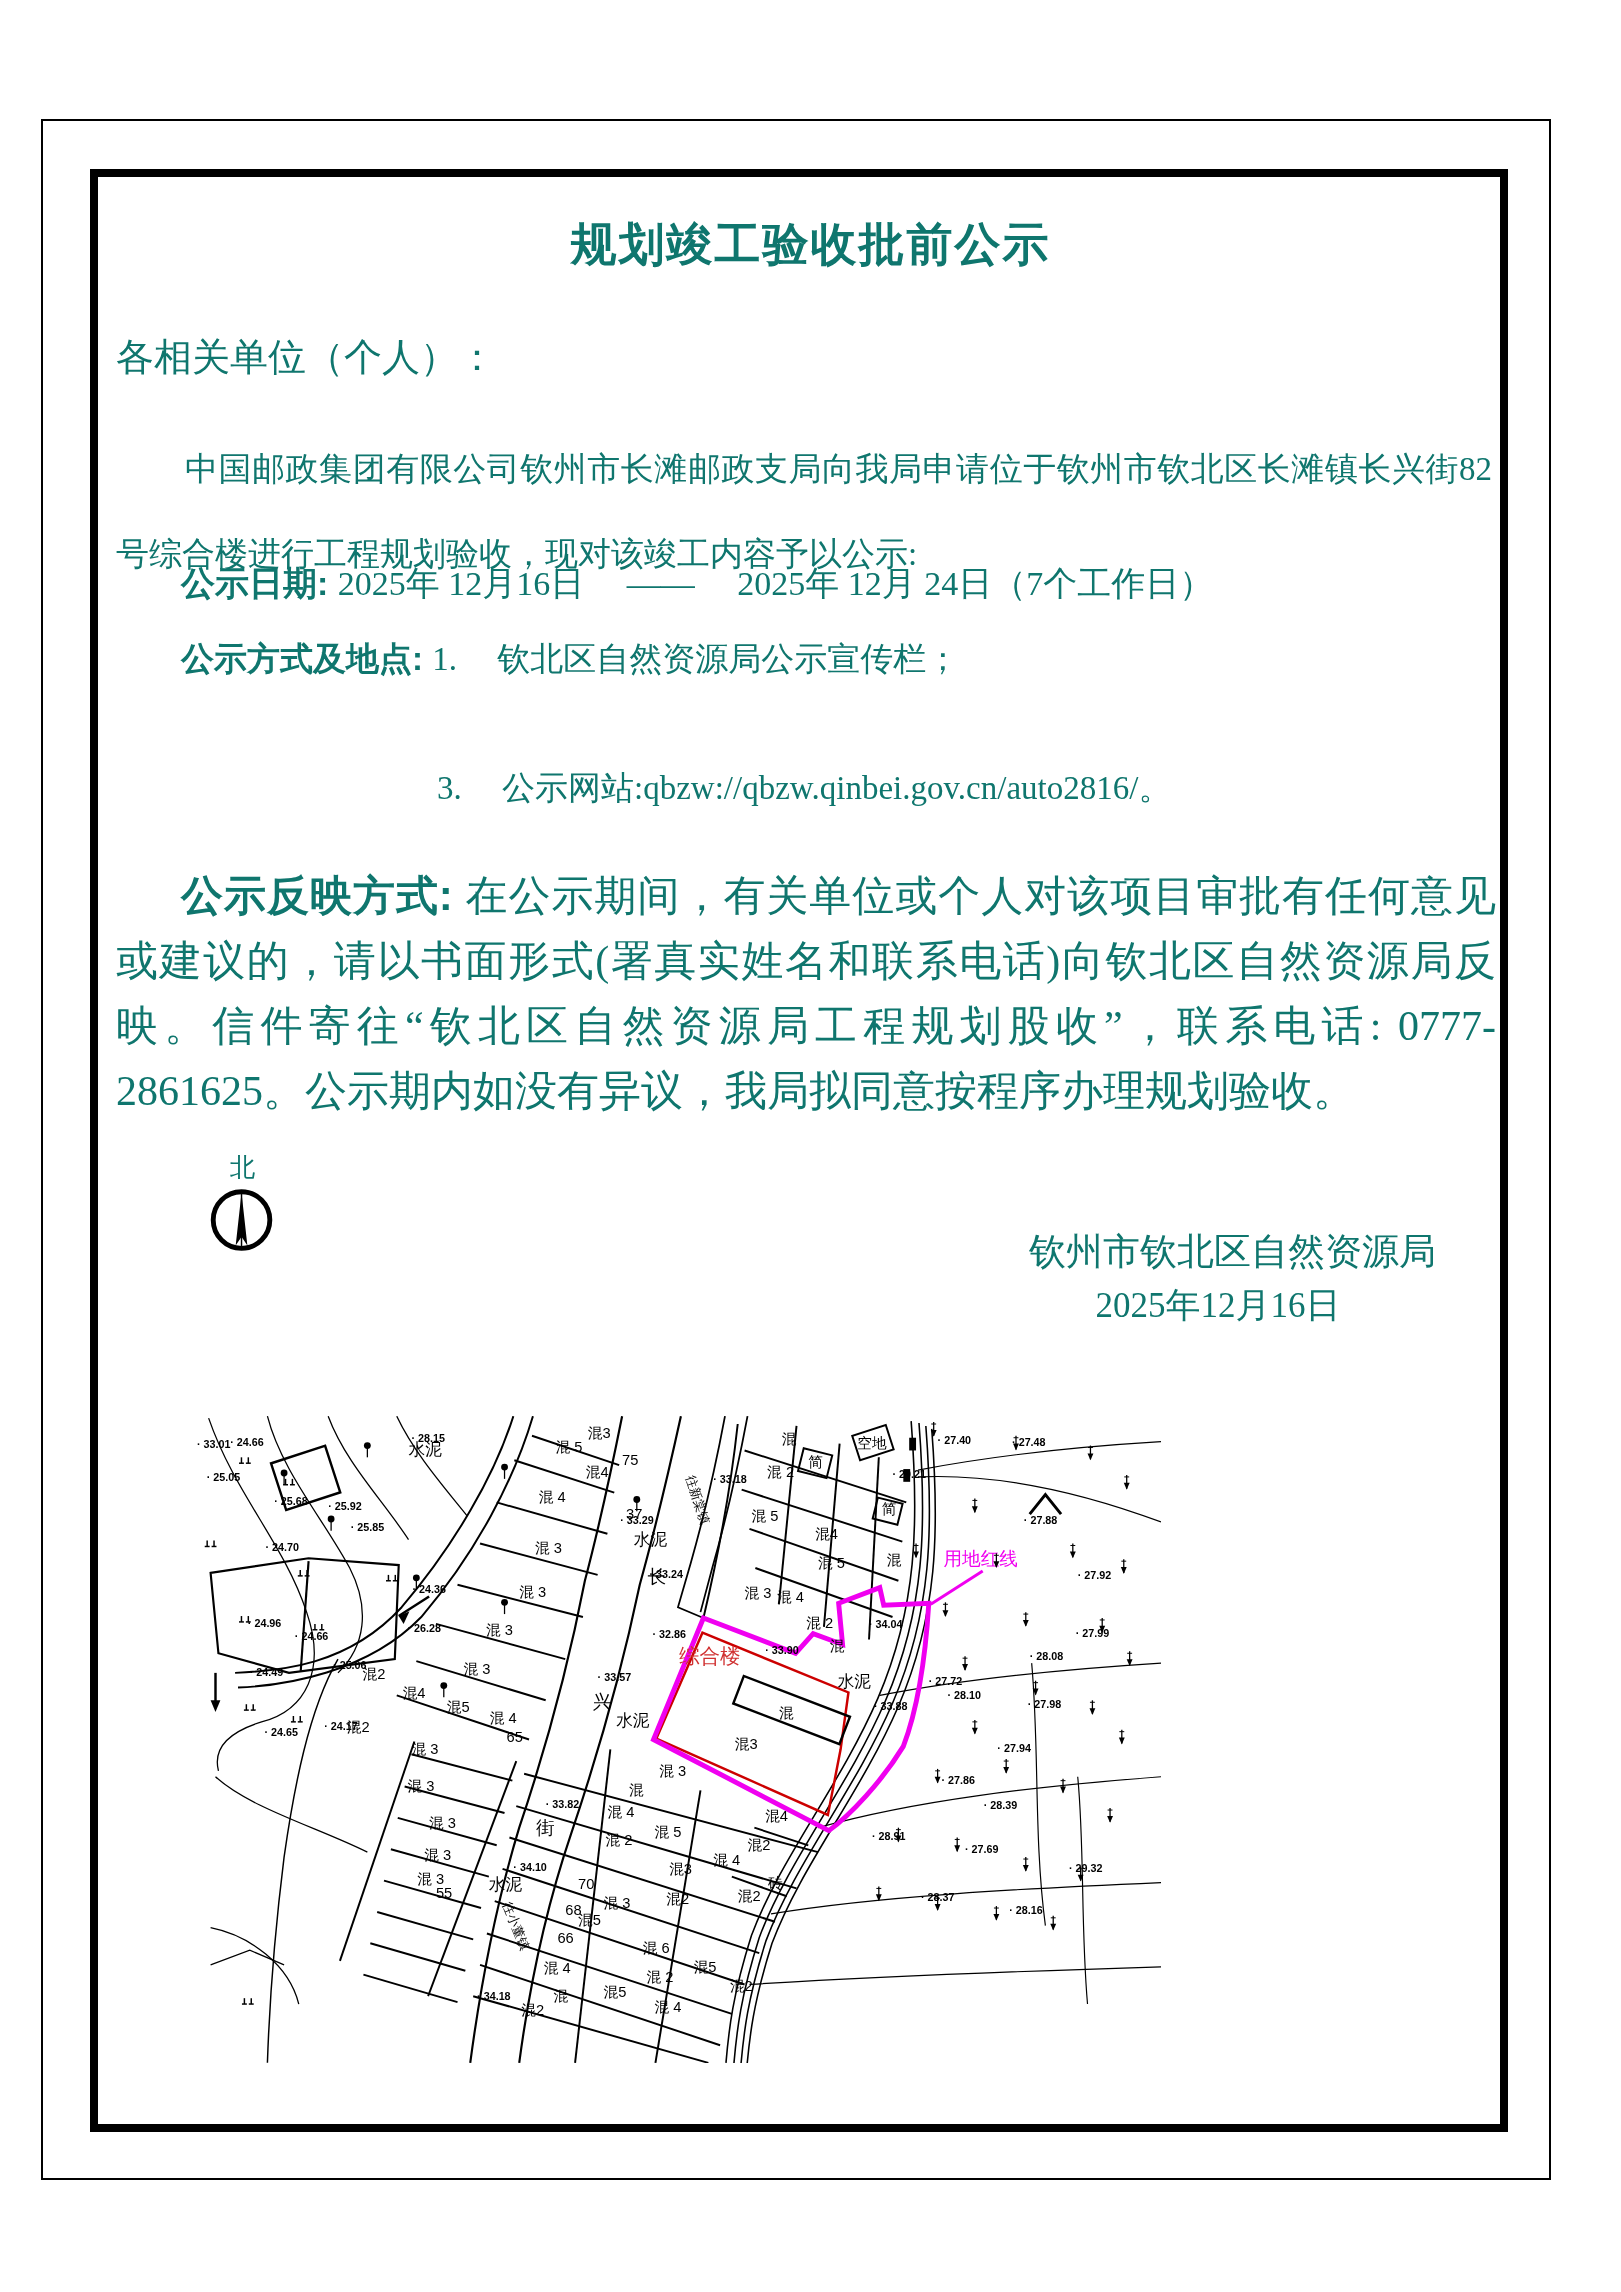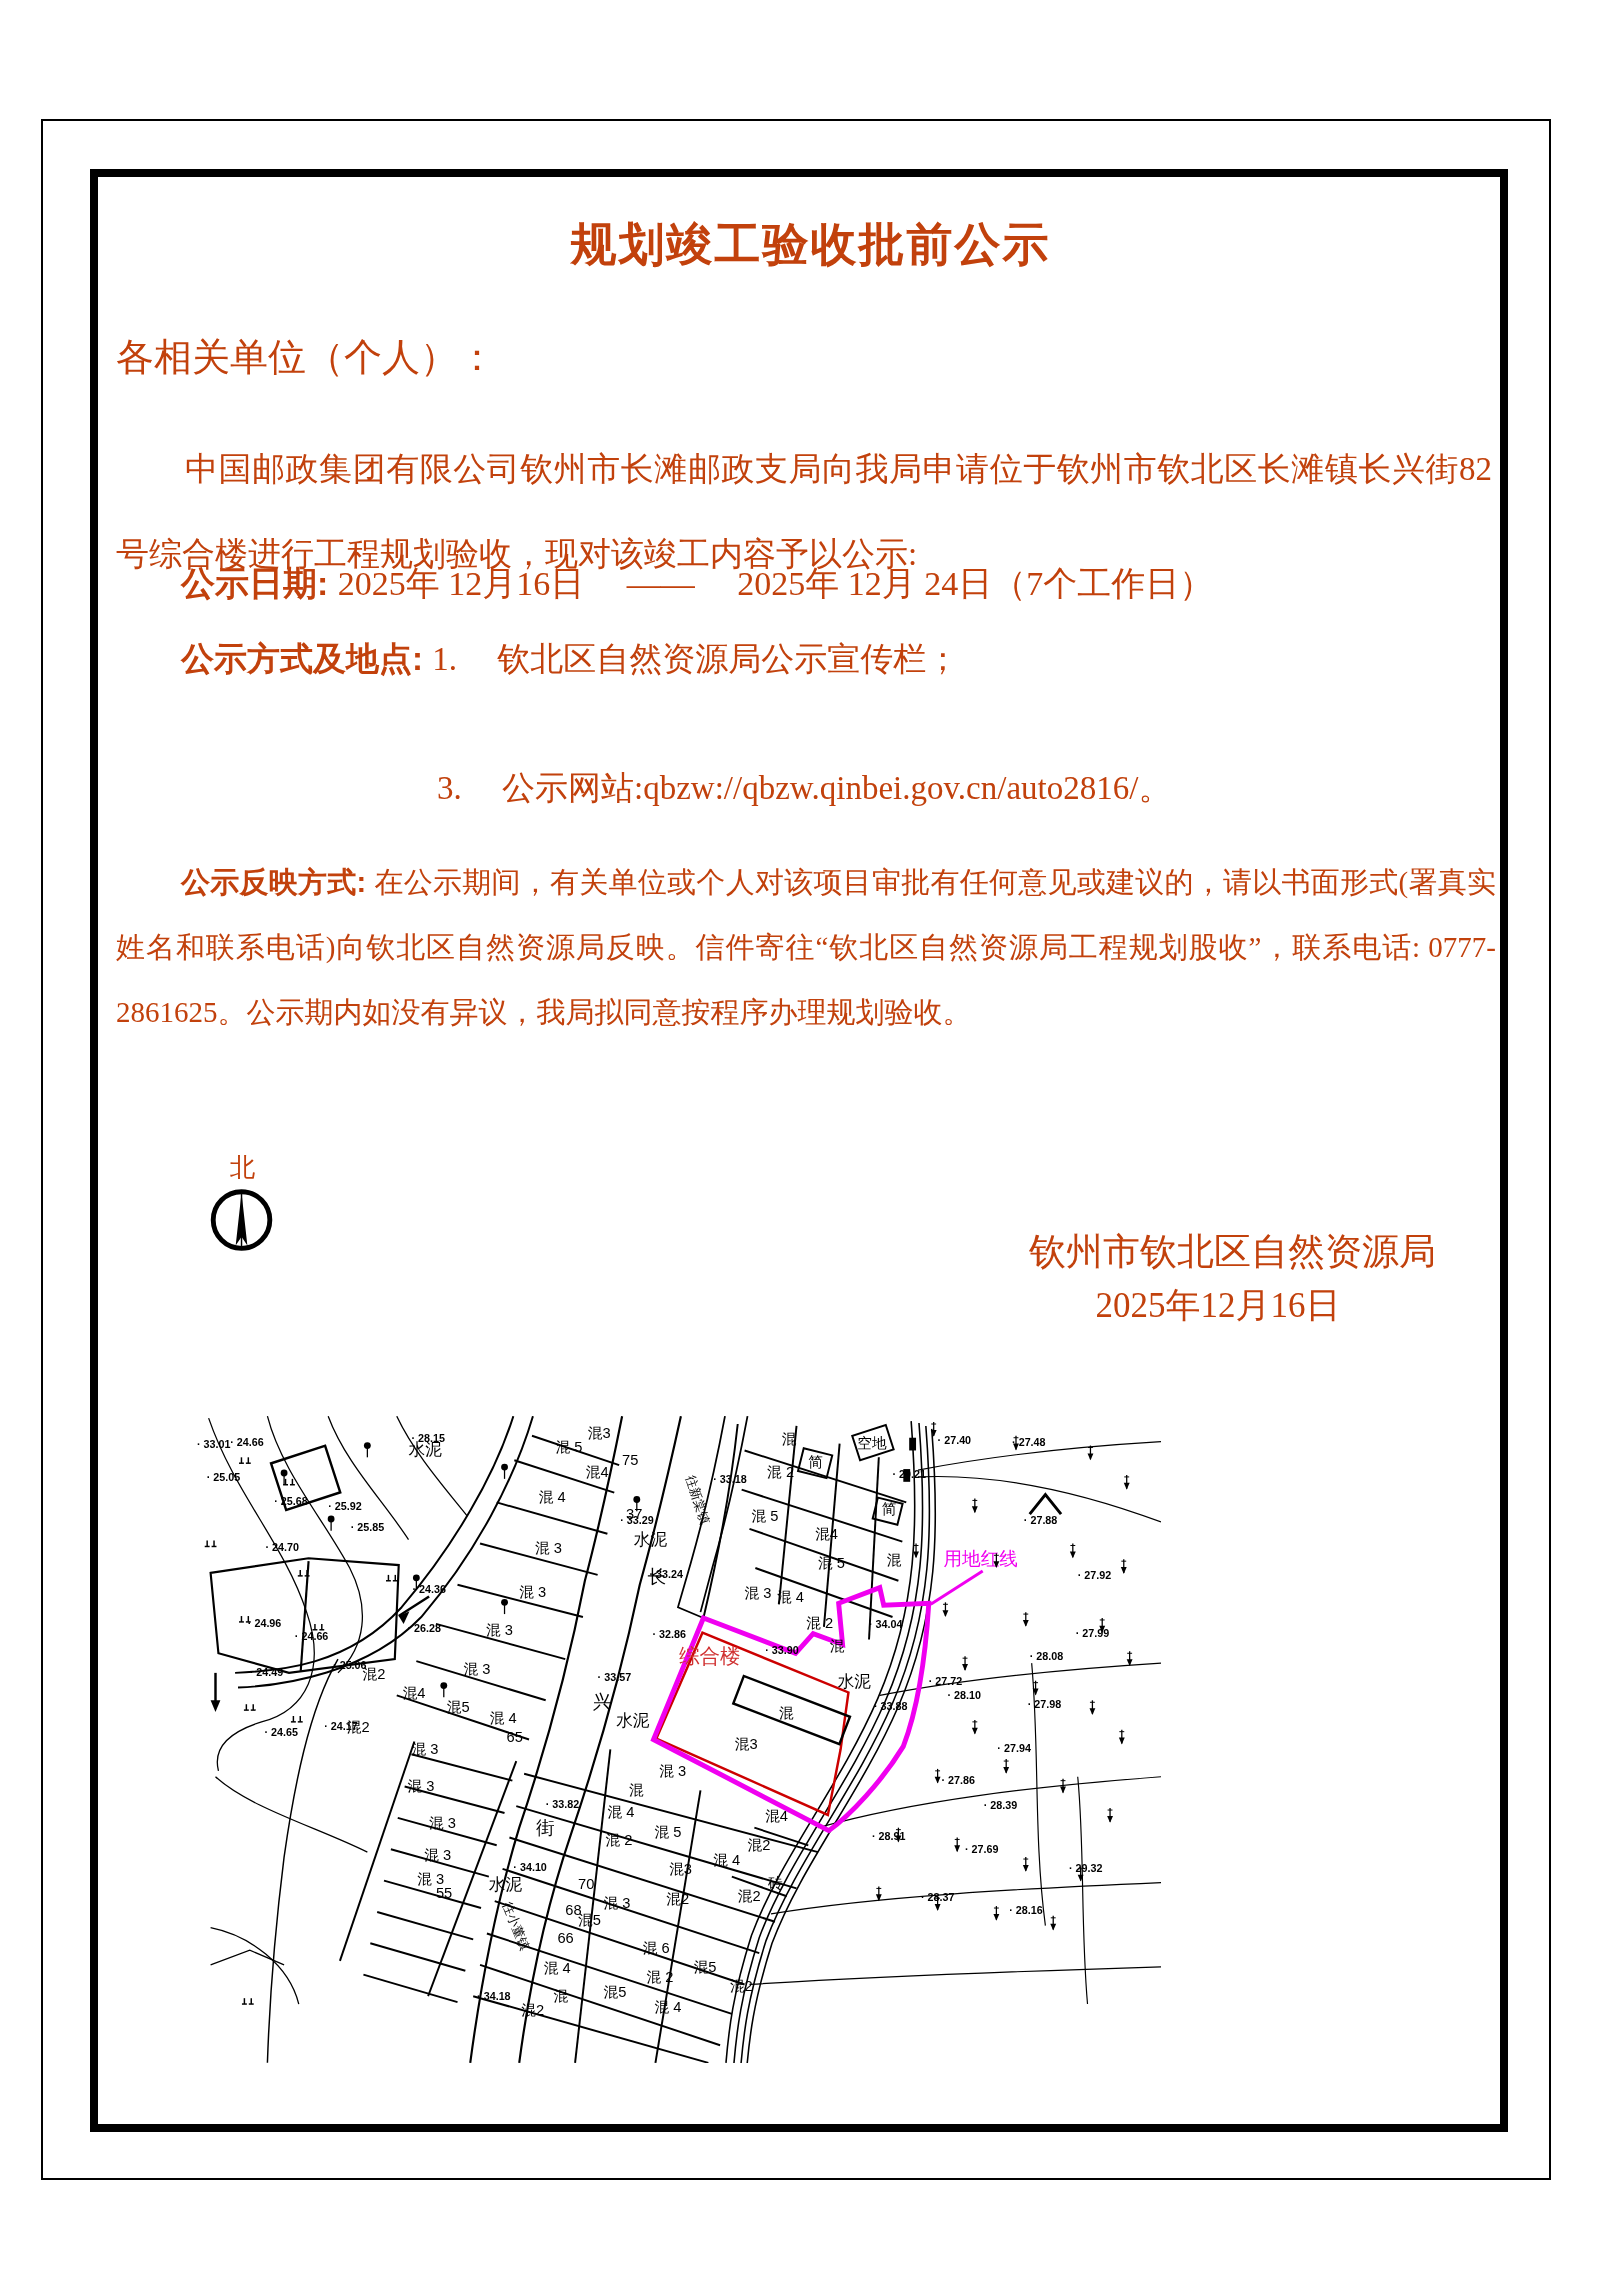--- a/index.html
+++ b/index.html
@@ -1,32 +1,32 @@
 <!DOCTYPE html>
 <html><head>
 <meta charset="utf-8">
 <style>
   html,body{margin:0;padding:0;background:#ffffff;}
   #page{position:relative;width:1621px;height:2293px;background:#ffffff;overflow:hidden;
-        font-family:"Liberation Serif","DejaVu Serif",serif;color:#c2410c;}
+        font-family:"Liberation Serif","DejaVu Serif",serif;color:#0f766e;}
   #outer-frame{position:absolute;left:41px;top:119px;width:1506px;height:2057px;border:2.9px solid #000;}
   #inner-frame{position:absolute;left:90px;top:169px;width:1402px;height:1947px;border:8.8px solid #000;}
   .abs{position:absolute;}
   #doc-title{left:0;top:214px;width:1621px;text-align:center;font-family:"Liberation Sans","DejaVu Sans",sans-serif;
              font-weight:bold;font-size:46px;letter-spacing:2px;}
   #salutation{left:116px;top:333px;font-size:38px;line-height:49px;}
   #intro-para{left:116px;top:394px;width:1376px;font-size:33px;line-height:85px;text-indent:69px;
               text-align:justify;}
   .boldlabel{font-family:"Liberation Sans","DejaVu Sans",sans-serif;font-weight:bold;}
   #date-row{left:181px;top:561px;font-size:34px;white-space:pre;}
   #method-row1{left:181px;top:629px;font-size:33px;white-space:pre;margin-top:8px;}
   #method-row2{left:431px;top:698px;font-size:33px;white-space:pre;}
   #method-row3{left:437px;top:766px;font-size:33px;white-space:pre;}
   .itemnum{display:inline-block;min-width:65px;}
-  #feedback-para{left:116px;top:821px;width:1380px;font-size:29px;line-height:65px;text-indent:65px;
+  #feedback-para{left:116px;top:821px;width:1380px;font-size:42px;line-height:65px;text-indent:65px;
                  text-align:justify;}
   #compass{left:206px;top:1155px;width:73px;height:116px;text-align:center;}
   #compass .north{display:block;font-size:25.5px;line-height:25.5px;font-family:"Liberation Serif",serif;}
   #sign-org{left:1029px;top:1227px;width:451px;text-align:left;font-size:37px;}
   #sign-date{left:1027px;top:1282px;width:382px;text-align:center;font-size:35px;}
   #map-wrap{left:191px;top:1416px;width:970px;height:647px;}
   svg text{font-family:"Liberation Sans","DejaVu Sans",sans-serif;}
 </style>
 </head>
 <body>

